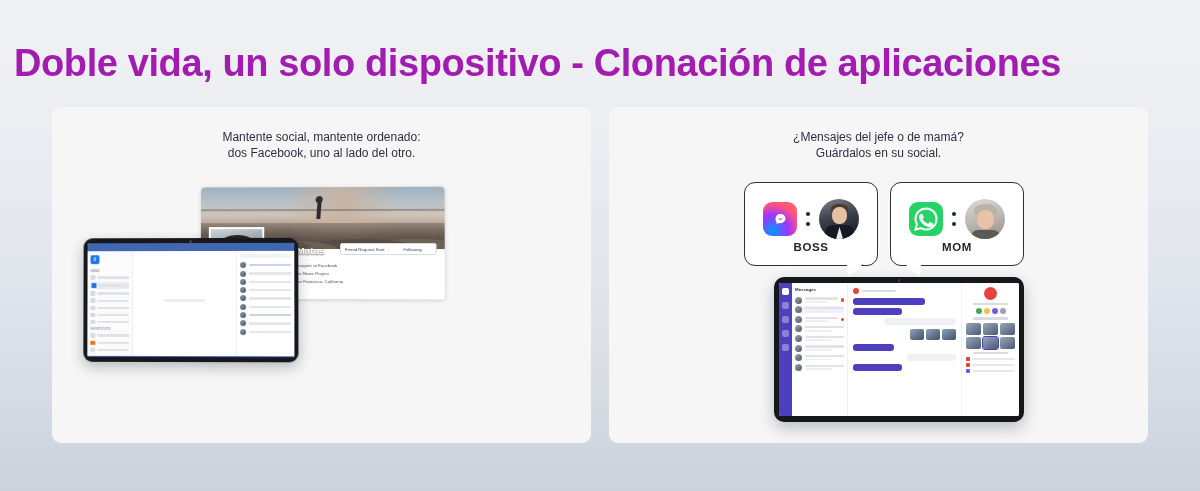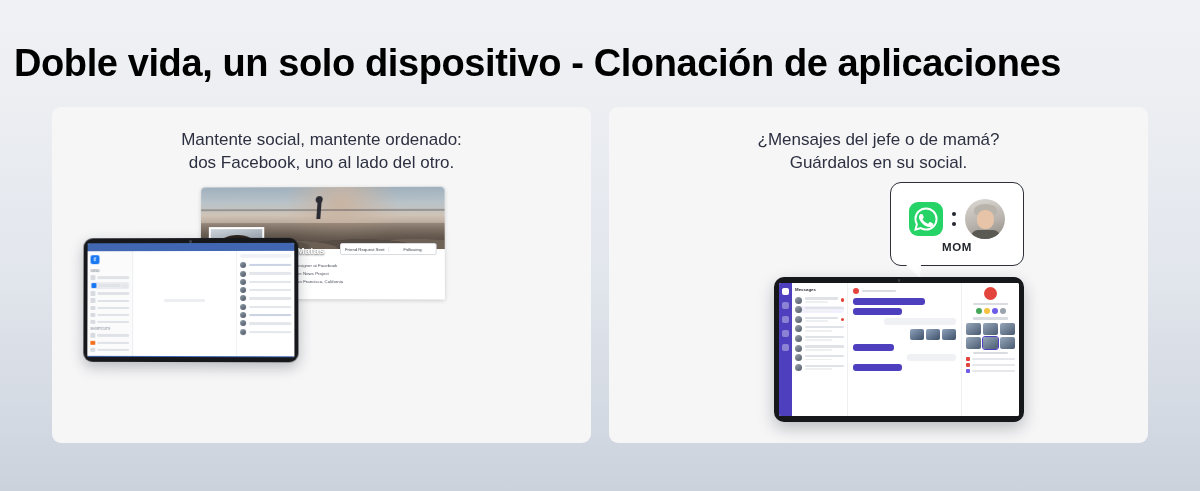--- a/index.html
+++ b/index.html
@@ -13,21 +13,21 @@
     position: relative;
   }
 
   
   .page-title {
     position: absolute;
     left: 14px; top: 44px;
     width: 1180px;
     font-size: 38px;
     font-weight: bold;
-    color: #000000;
+    color: #a21caf;
     letter-spacing: -0.4px;
     white-space: nowrap;
     line-height: 1.05;
   }
 
   
   .card {
     position: absolute;
     top: 107px;
     height: 336px;
@@ -35,21 +35,21 @@
     border-radius: 9px;
     overflow: hidden;
   }
   #card-left  { left: 52px;  width: 539px; }
   #card-right { left: 609px; width: 539px; }
 
   .card-caption {
     position: absolute;
     left: 0; right: 0; top: 22px;
     text-align: center;
-    font-size: 17px;
+    font-size: 12px;
     line-height: 1.35;
     color: #2c3040;
     white-space: pre-line;
   }
 
   
   .left-art { position: absolute; left: 0; top: 0; width: 100%; height: 100%; }
 
   
   .fb-profile {
@@ -492,20 +492,44 @@
   </div>
 </section>
 
 <section class="card" id="card-right">
 
   <p class="card-caption">¿Mensajes del jefe o de mamá?
 Guárdalos en su social.</p>
 
   <div class="right-art">
 
+    <div class="bubble" id="bubble-boss">
+      <div class="bubble-inner">
+        <span class="app-icon messenger">
+          <span class="bolt">
+            <svg viewBox="0 0 24 24" aria-hidden="true">
+                <path d="M2 11.2C2 5.9 6.3 2 12 2s10 3.9 10 9.2-4.3 9.2-10 9.2c-1 0-2-.1-3-.4L4 22l.1-3.3C2.8 17.2 2 14.4 2 11.2z" fill="#fff"></path>
+                <path d="M6.6 14.4l4.2-4.5 2.2 2.3 3.9-2.3-4.2 4.5-2.2-2.3-3.9 2.3z" fill="#a033ff"></path>
+              </svg>
+          </span>
+        </span>
+        <span class="colon">
+            <i></i>
+            <i></i>
+          </span>
+        <span class="person boss">
+          <span class="suit"></span>
+          <span class="hr"></span>
+          <span class="sk"></span>
+          <span class="shirt"></span>
+        </span>
+      </div>
+      <div class="bubble-label">BOSS</div>
+      <div class="tail"></div>
+    </div>
 
     <div class="bubble" id="bubble-mom">
       <div class="bubble-inner">
         <span class="app-icon whatsapp">
           <span class="wa">
             <svg viewBox="0 0 32 32" aria-hidden="true">
                 <path d="M16 3C8.8 3 3 8.8 3 16c0 2.4.7 4.6 1.8 6.5L3 29l6.7-1.8C11.6 28.3 13.7 29 16 29c7.2 0 13-5.8 13-13S23.2 3 16 3z" fill="none" stroke="#fff" stroke-width="2.4"></path>
                 <path d="M11.7 10.4c-.3-.7-.6-.7-.9-.7h-.8c-.3 0-.8.1-1.2.6s-1.5 1.5-1.5 3.6 1.6 4.2 1.8 4.5c.2.3 3 4.8 7.4 6.5 3.6 1.4 4.4 1.1 5.2 1 .8-.1 2.5-1 2.9-2.1.4-1 .4-1.9.3-2.1-.1-.2-.4-.3-.9-.5s-2.5-1.2-2.9-1.4c-.4-.1-.7-.2-.9.2-.3.4-1.1 1.4-1.3 1.6-.2.3-.5.3-.9.1s-1.9-.7-3.6-2.2c-1.3-1.2-2.2-2.6-2.4-3-.3-.4 0-.7.2-.9.2-.2.4-.5.6-.8.2-.3.3-.5.4-.8.1-.3 0-.6-.1-.8-.1-.3-.9-2.2-1.4-3.1z" fill="#fff"></path>
               </svg>
           </span>

